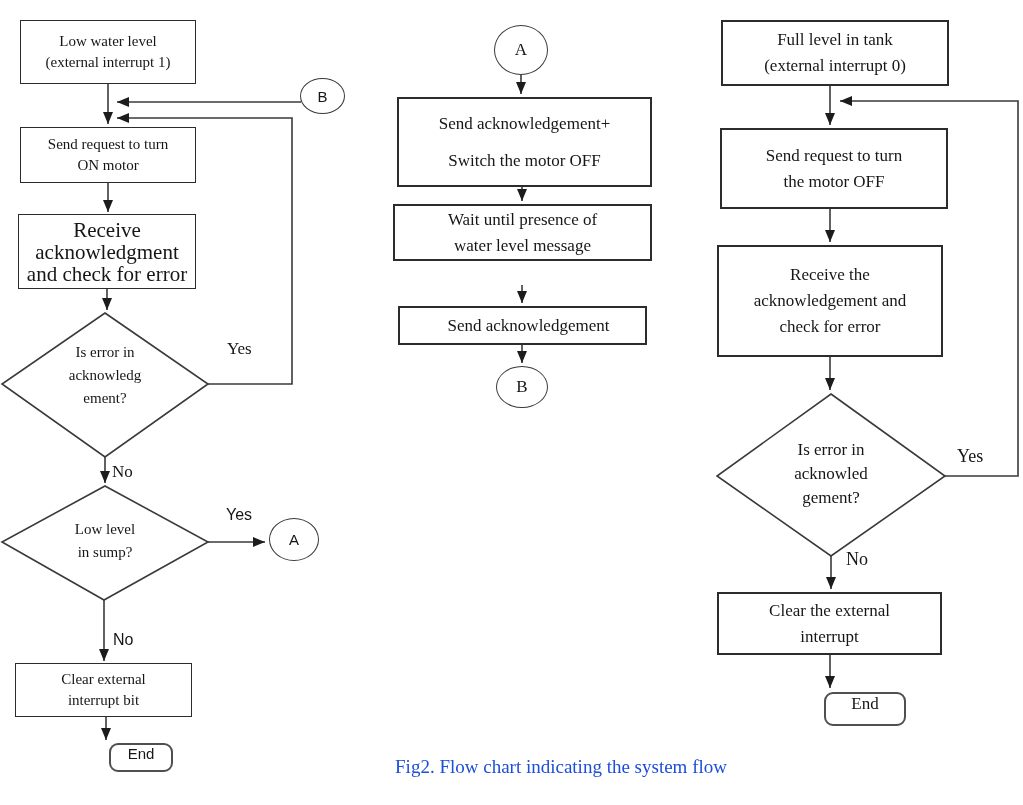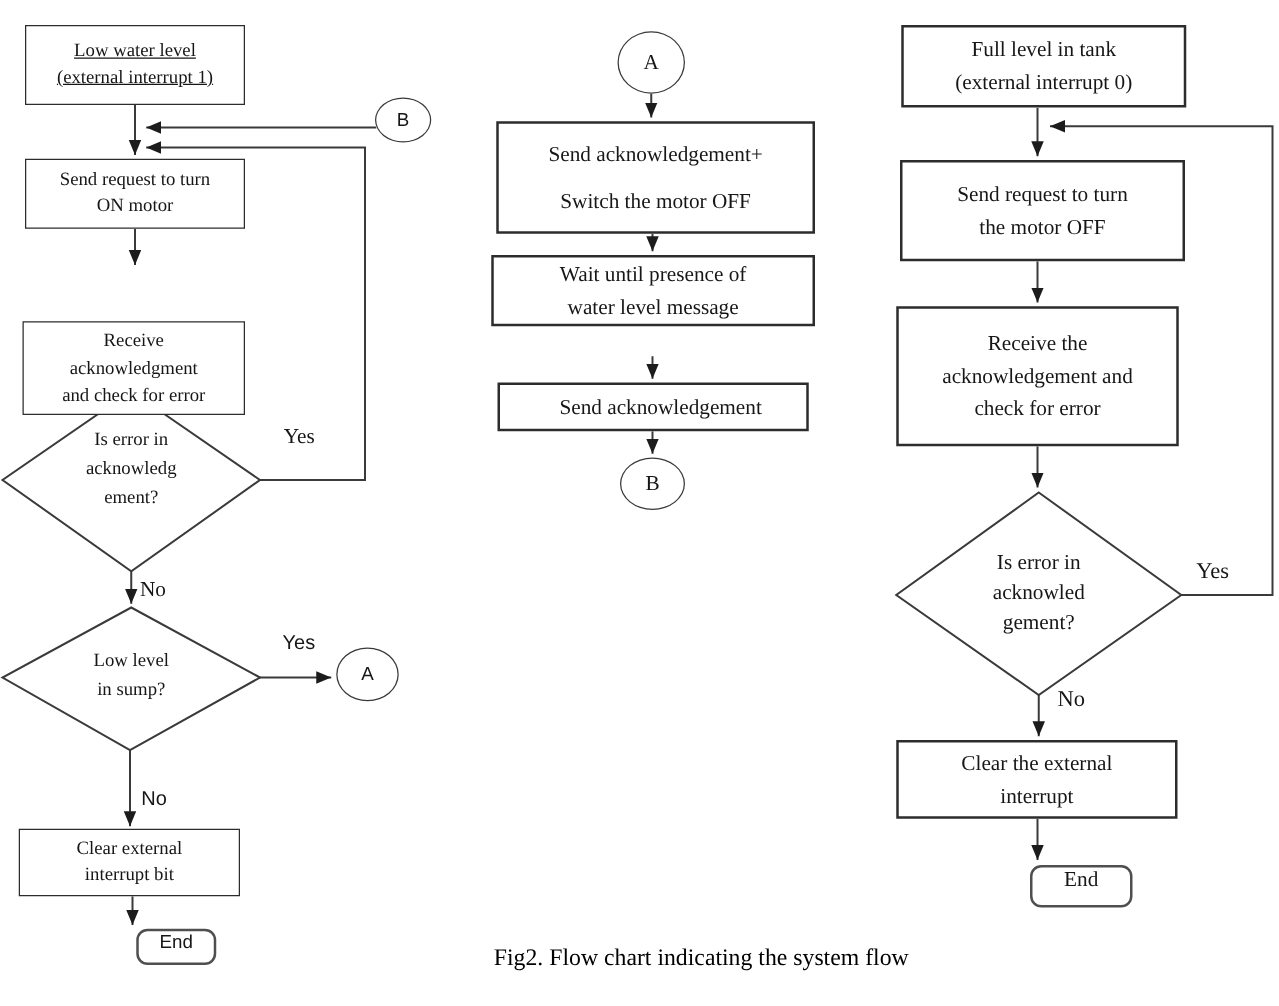--- a/index.html
+++ b/index.html
@@ -20,21 +20,21 @@
           background:#ffffff;display:flex;align-items:center;justify-content:center;}
   .circle.sans{font-family:"Liberation Sans", sans-serif;font-size:15px;}
   .circle.serif{font-family:"Liberation Serif", serif;font-size:17px;}
   .dtext{position:absolute;text-align:center;pointer-events:none;}
   .dtext.small{font-size:15px;line-height:23px;}
   .dtext.big{font-size:17px;line-height:24px;}
   .lbl{position:absolute;font-size:17px;}
   .lbl.sans{font-family:"Liberation Sans", sans-serif;font-size:16px;}
   .lbl.bigger{font-size:18px;}
   .caption{position:absolute;left:251px;top:756px;width:620px;text-align:center;
-           font-size:19px;color:#000000;}
+           font-size:19px;color:#1d4ed8;}
   .line{display:block;}
 </style>
 </head>
 <body>
 
 <div id="stage">
 
   <svg class="wires" viewBox="0 0 1023 805">
     <defs>
       <marker id="ah" markerWidth="13" markerHeight="11" refX="12" refY="5" orient="auto" markerUnits="userSpaceOnUse">
@@ -65,35 +65,35 @@
       <path d="M831,556 L831,589" marker-end="url(#ah)"></path>
       <path d="M830,655 L830,688" marker-end="url(#ah)"></path>
     </g>
     <g stroke="#3a3a3a" stroke-width="1.6" fill="#ffffff">
       <polygon points="105,313 208,384 105,457 2,384"></polygon>
       <polygon points="105,486 208,542 104,600 2,542"></polygon>
       <polygon points="831,394 945,476 831,556 717,476"></polygon>
     </g>
   </svg>
 
-  <div class="box thin" style="left:20px;top:20px;width:176px;height:64px;font-size:15px;text-decoration:underline;">
+  <div class="box thin" style="left:20px;top:20px;width:176px;height:64px;font-size:15px;">
     <span class="line">Low water level</span>
     <span class="line">(external interrupt 1)</span>
   </div>
 
   <div class="circle sans" style="left:300px;top:78px;width:45px;height:36px;">
     <span>B</span>
   </div>
 
   <div class="box thin" style="left:20px;top:127px;width:176px;height:56px;font-size:15px;">
     <span class="line">Send request to turn</span>
     <span class="line">ON motor</span>
   </div>
 
-  <div class="box thin" style="left:18px;top:214px;width:178px;height:75px;font-size:15px;line-height:22px;margin-top:43px;">
+  <div class="box thin" style="left:18px;top:214px;width:178px;height:75px;font-size:21px;line-height:22px;">
     <span class="line">Receive</span>
     <span class="line">acknowledgment</span>
     <span class="line">and check for error</span>
   </div>
 
   <div class="dtext small" style="left:35px;top:341px;width:140px;">
     <span class="line">Is error in</span>
     <span class="line">acknowledg</span>
     <span class="line">ement?</span>
   </div>

